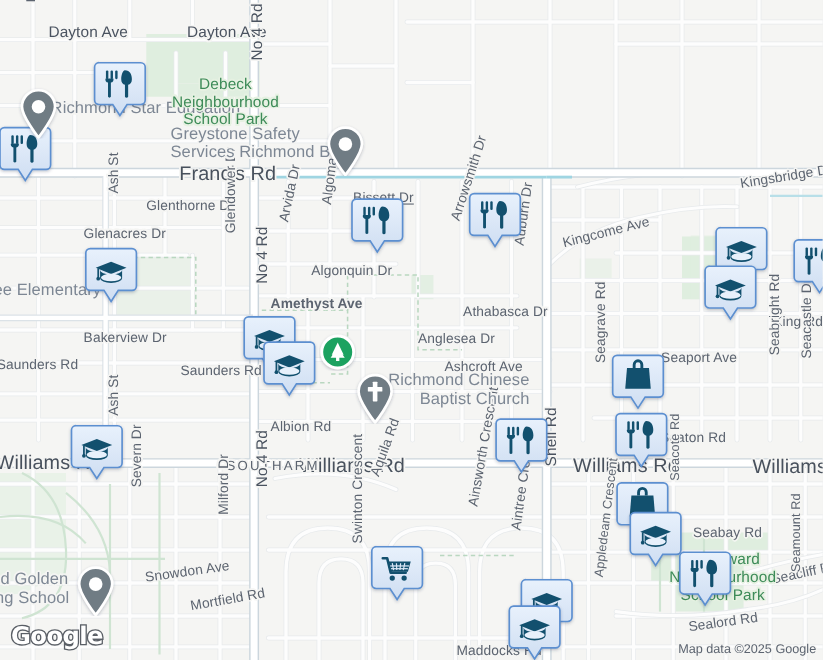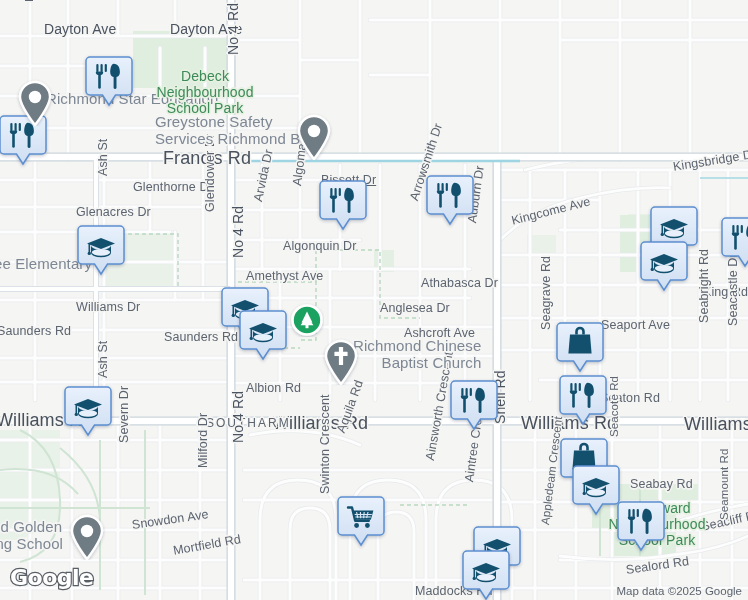--- a/index.html
+++ b/index.html
@@ -401,41 +401,41 @@
   <div id="street-layer">
       <div class="lbl major" style="left: 44px; top: 21px;">Dayton Ave</div>
       <div class="lbl major" style="left: 170px; top: 21px;">Dayton Ave</div>
       <div class="lbl tiny" style="left: 23px; top: 2px; transform: rotate(-90deg); transform-origin: left top;">Debeck St</div>
       <div class="lbl major" style="left: 225px; top: 55px; transform: rotate(-90deg); transform-origin: left top;">No 4 Rd</div>
       <div class="lbl arterial" style="left: 163px; top: 148px;">Francis Rd</div>
       <div class="lbl " style="left: 133px; top: 180px;">Glenthorne Dr</div>
       <div class="lbl " style="left: 76px; top: 205px;">Glenacres Dr</div>
       <div class="lbl " style="left: 96px; top: 176px; transform: rotate(-90deg); transform-origin: left top;">Ash St</div>
       <div class="lbl " style="left: 203px; top: 212px; transform: rotate(-90deg); transform-origin: left top;">Glendower Dr</div>
-      <div class="lbl " style="left: 76px; top: 300px;">Williams Dr</div>
+      <div class="lbl " style="left: 76px; top: 300px;">Bakerview Dr</div>
       <div class="lbl " style="left: -3px; top: 324px;">Saunders Rd</div>
       <div class="lbl " style="left: 164px; top: 330px;">Saunders Rd</div>
       <div class="lbl arterial" style="left: -4px; top: 410px;">Williams Rd</div>
       <div class="lbl arterial" style="left: 272px; top: 413px;">Williams Rd</div>
       <div class="lbl spaced" style="left: 206px; top: 416px;">SOUTHARM</div>
       <div class="lbl arterial" style="left: 521px; top: 413px;">Williams Rd</div>
       <div class="lbl arterial" style="left: 684px; top: 414px;">Williams Rd</div>
       <div class="lbl " style="left: 96px; top: 378px; transform: rotate(-90deg); transform-origin: left top;">Ash St</div>
       <div class="lbl " style="left: 117px; top: 443px; transform: rotate(-90deg); transform-origin: left top;">Severn Dr</div>
       <div class="lbl " style="left: 196px; top: 468px; transform: rotate(-90deg); transform-origin: left top;">Milford Dr</div>
       <div class="lbl major" style="left: 230px; top: 443px; transform: rotate(-90deg); transform-origin: left top;">No 4 Rd</div>
       <div class="lbl major" style="left: 230px; top: 258px; transform: rotate(-90deg); transform-origin: left top;">No 4 Rd</div>
       <div class="lbl " style="left: 131px; top: 518px; transform: rotate(-8deg); transform-origin: left top;">Snowdon Ave</div>
       <div class="lbl " style="left: 172px; top: 544px; transform: rotate(-10deg); transform-origin: left top;">Mortfield Rd</div>
       <div class="lbl " style="left: 246px; top: 381px; text-align: center;">Albion Rd</div>
       <div class="lbl " style="left: 251px; top: 200px; transform: rotate(-78deg); transform-origin: left top;">Arvida Dr</div>
       <div class="lbl " style="left: 290px; top: 185px; transform: rotate(-83deg); transform-origin: left top;">Algoma Dr</div>
       <div class="lbl " style="left: 283px; top: 239px;">Algonquin Dr</div>
       <div class="lbl " style="left: 321px; top: 173px; text-decoration: underline;">Bissett Dr</div>
-      <div class="lbl " style="left: 246px; top: 269px;">Amethyst Ave</div>
+      <div class="lbl " style="left: 246px; top: 269px; font-weight: bold;">Amethyst Ave</div>
       <div class="lbl " style="left: 407px; top: 198px; transform: rotate(-72deg); transform-origin: left top;">Arrowsmith Dr</div>
       <div class="lbl " style="left: 465px; top: 222px; transform: rotate(-82deg); transform-origin: left top;">Auburn Dr</div>
       <div class="lbl " style="left: 421px; top: 276px;">Athabasca Dr</div>
       <div class="lbl " style="left: 380px; top: 301px;">Anglesea Dr</div>
       <div class="lbl " style="left: 404px; top: 326px; text-align: right;">Ashcroft Ave</div>
       <div class="lbl " style="left: 672px; top: 160px; transform: rotate(-9deg); transform-origin: left top;">Kingsbridge Dr</div>
       <div class="lbl " style="left: 510px; top: 214px; transform: rotate(-14deg); transform-origin: left top;">Kingcome Ave</div>
       <div class="lbl " style="left: 703px; top: 285px;">King Rd</div>
       <div class="lbl " style="left: 601px; top: 318px;">Seaport Ave</div>
       <div class="lbl " style="left: 539px; top: 330px; transform: rotate(-90deg); transform-origin: left top;">Seagrave Rd</div>

